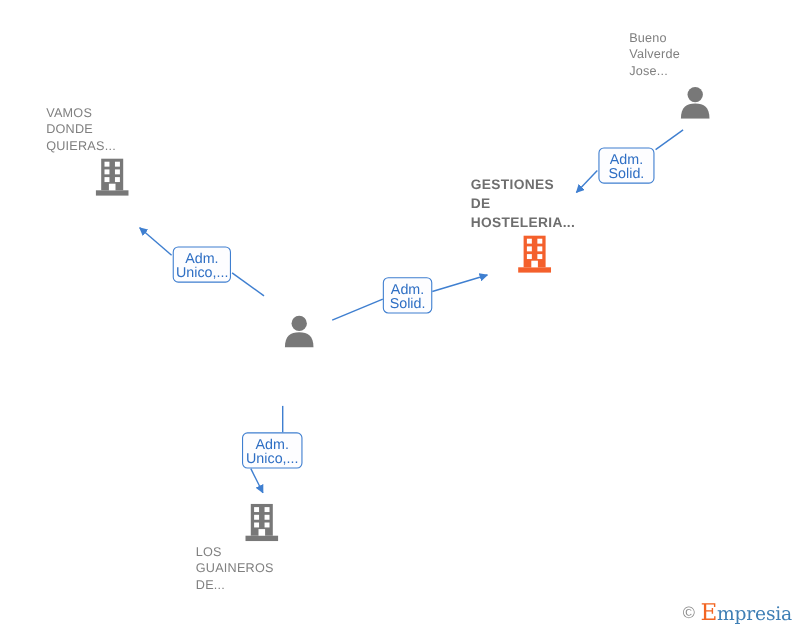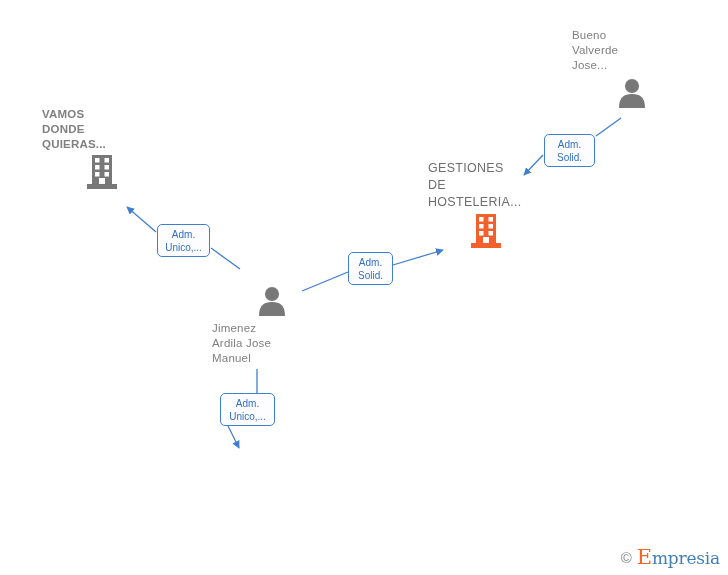--- a/index.html
+++ b/index.html
@@ -33,40 +33,40 @@
     font-size: 11.5px;
     line-height: 15px;
     color: #7f7f7f;
     letter-spacing: 0.2px;
     white-space: pre-line;
   }
   .node-label.company {
     color: #808080;
   }
   .node-label.focus {
-    font-weight: normal;
+    font-weight: bold;
     font-size: 12.5px;
     line-height: 17px;
     color: #6e6e6e;
     letter-spacing: 0.3px;
   }
   .icon-wrap {
     height: 40px;
     display: flex;
     align-items: center;
     justify-content: center;
   }
   .edge-label {
     position: absolute;
     box-sizing: border-box;
     border: 1.3px solid #3f7fd0;
     border-radius: 5px;
     background: #fdfdff;
     color: #2f6fc4;
-    font-size: 10px;
+    font-size: 13px;
     line-height: 13px;
     text-align: center;
     padding: 3px 2px 14px 2px;
     white-space: pre-line;
     box-shadow: 0 0 0 0 rgba(0,0,0,0);
   }
   .watermark {
     position: absolute;
     right: 8px;
     bottom: 6px;
@@ -107,21 +107,21 @@
     <line x1="240" y1="269" x2="211" y2="248" stroke="#3f7fd0" stroke-width="1.3"></line>
     <line x1="156" y1="232" x2="127" y2="207" stroke="#3f7fd0" stroke-width="1.3" marker-end="url(#arrow)"></line>
 
     <line x1="302" y1="291" x2="348" y2="272" stroke="#3f7fd0" stroke-width="1.3"></line>
     <line x1="393" y1="265" x2="443" y2="250" stroke="#3f7fd0" stroke-width="1.3" marker-end="url(#arrow)"></line>
 
     <line x1="257" y1="369" x2="257" y2="393" stroke="#3f7fd0" stroke-width="1.3"></line>
     <line x1="228" y1="426" x2="239" y2="448" stroke="#3f7fd0" stroke-width="1.3" marker-end="url(#arrow)"></line>
   </svg>
 
-  <div class="node" style="left:42px; top:107px;font-weight:bold;">
+  <div class="node" style="left:42px; top:96px;">
     <div class="node-label company">VAMOS
 DONDE
 QUIERAS...</div>
     <div class="icon-wrap">
       <svg width="30" height="34" viewBox="0 0 30 34" aria-hidden="true">
         <rect x="5" y="0" width="20" height="29" fill="#787878"></rect>
         <rect x="0" y="29" width="30" height="5" fill="#787878"></rect>
         <rect x="8" y="3" width="4.5" height="4.5" fill="#ffffff"></rect>
         <rect x="17.5" y="3" width="4.5" height="4.5" fill="#ffffff"></rect>
         <rect x="8" y="10" width="4.5" height="4.5" fill="#ffffff"></rect>
@@ -164,25 +164,40 @@
     </div>
   </div>
 
   <div class="node" style="left:212px; top:281px;">
     <div class="icon-wrap">
       <svg width="28" height="30" viewBox="0 0 28 30" aria-hidden="true">
         <circle cx="14" cy="8" r="7" fill="#787878"></circle>
         <path d="M 1 30 C 1 19 6 16 14 16 C 22 16 27 19 27 30 Z" fill="#787878"></path>
       </svg>
     </div>
-    <div class="node-label">Jimenez
-Ardila Jose
-Manuel</div>
-  </div>
-
+  </div>
+
+  <div class="node" style="left:178px; top:455px;">
+    <div class="icon-wrap">
+      <svg width="30" height="34" viewBox="0 0 30 34" aria-hidden="true">
+        <rect x="5" y="0" width="20" height="29" fill="#787878"></rect>
+        <rect x="0" y="29" width="30" height="5" fill="#787878"></rect>
+        <rect x="8" y="3" width="4.5" height="4.5" fill="#ffffff"></rect>
+        <rect x="17.5" y="3" width="4.5" height="4.5" fill="#ffffff"></rect>
+        <rect x="8" y="10" width="4.5" height="4.5" fill="#ffffff"></rect>
+        <rect x="17.5" y="10" width="4.5" height="4.5" fill="#ffffff"></rect>
+        <rect x="8" y="17" width="4.5" height="4.5" fill="#ffffff"></rect>
+        <rect x="17.5" y="17" width="4.5" height="4.5" fill="#ffffff"></rect>
+        <rect x="12" y="23" width="6" height="6" fill="#ffffff"></rect>
+      </svg>
+    </div>
+    <div class="node-label company">LOS
+GUAINEROS
+DE...</div>
+  </div>
 
   <div class="edge-label" style="left:544px; top:134px; width:51px; height:33px;">Adm.
 Solid.</div>
 
   <div class="edge-label" style="left:157px; top:224px; width:53px; height:33px;">Adm.
 Unico,...</div>
 
   <div class="edge-label" style="left:348px; top:252px; width:45px; height:33px;">Adm.
 Solid.</div>
 

